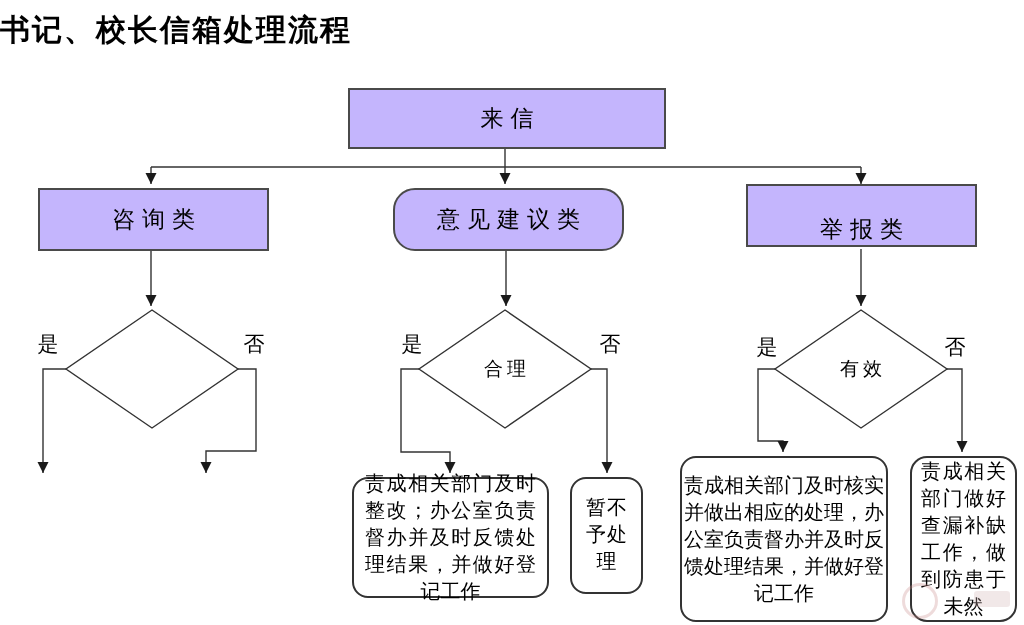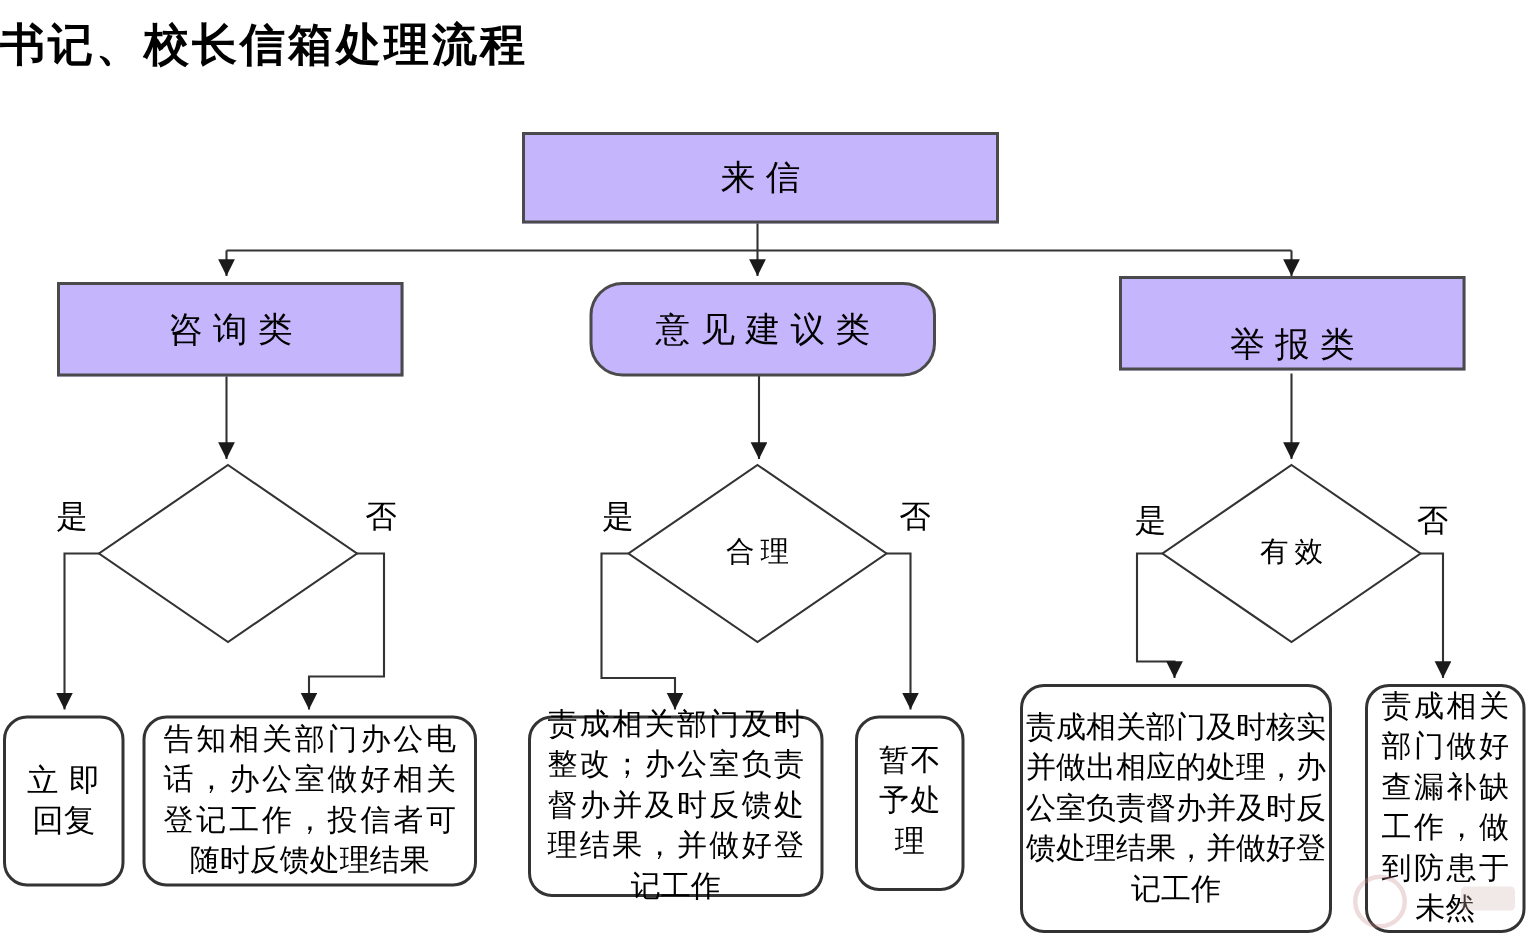--- a/index.html
+++ b/index.html
@@ -36,21 +36,21 @@
     position:absolute;background:#fff;border:2px solid #333;border-radius:16px;
     display:flex;align-items:center;justify-content:center;
     font-size:20px;line-height:27px;text-align:justify;text-align-last:center;
     box-sizing:border-box;
   }
   .leaf1{left:2px;top:477px;width:81px;height:114px;padding:0 14px;font-size:21px;}
   .leaf2{left:95px;top:477px;width:223px;height:114px;padding:0 12px;}
   .leaf3{left:352px;top:477px;width:197px;height:121px;padding:0 11px;}
   .leaf4{left:570px;top:477px;width:73px;height:117px;padding:0 14px;font-family:Liberation Mono, monospace;}
   .leaf5{left:680px;top:456px;width:208px;height:166px;padding:0 2px;}
-  .leaf6{left:910px;top:456px;width:107px;height:166px;padding:0 9px;}
+  .leaf6{left:910px;top:456px;width:107px;height:166px;padding:0 9px;border-radius:17px;}
   .watermark{position:absolute;left:902px;top:583px;width:110px;height:36px;opacity:.30;pointer-events:none;}
   .wm-ring{position:absolute;left:0;top:0;width:30px;height:30px;border:3px solid #c98b8b;border-radius:50%;}
   .wm-mark{position:absolute;left:72px;top:8px;width:36px;height:16px;background:#d4b6b6;border-radius:3px;}
 </style>
 </head>
 <body>
 
 <div id="stage">
 
   <svg id="edges" viewBox="0 0 1024 625" xmlns="http://www.w3.org/2000/svg">
@@ -99,22 +99,20 @@
   <div class="dlabel dl3">有效</div>
   <div class="dlabel dl2">合理</div>
 
   <div class="yn" style="left:34px;top:332px;">是</div>
   <div class="yn" style="left:240px;top:332px;">否</div>
   <div class="yn" style="left:398px;top:332px;">是</div>
   <div class="yn" style="left:596px;top:332px;">否</div>
   <div class="yn" style="left:753px;top:335px;">是</div>
   <div class="yn" style="left:941px;top:335px;">否</div>
 
-  <div class="leaf leaf1">立即回复</div>
-  <div class="leaf leaf2">告知相关部门办公电话，办公室做好相关登记工作，投信者可随时反馈处理结果</div>
   <div class="leaf leaf3">责成相关部门及时整改；办公室负责督办并及时反馈处理结果，并做好登记工作</div>
   <div class="leaf leaf4">暂不予处理</div>
   <div class="leaf leaf5">责成相关部门及时核实并做出相应的处理，办公室负责督办并及时反馈处理结果，并做好登记工作</div>
   <div class="leaf leaf6">责成相关部门做好查漏补缺工作，做到防患于未然</div>
 
   <div class="watermark">
     <div class="wm-ring"></div>
     <div class="wm-mark"></div>
   </div>
 

